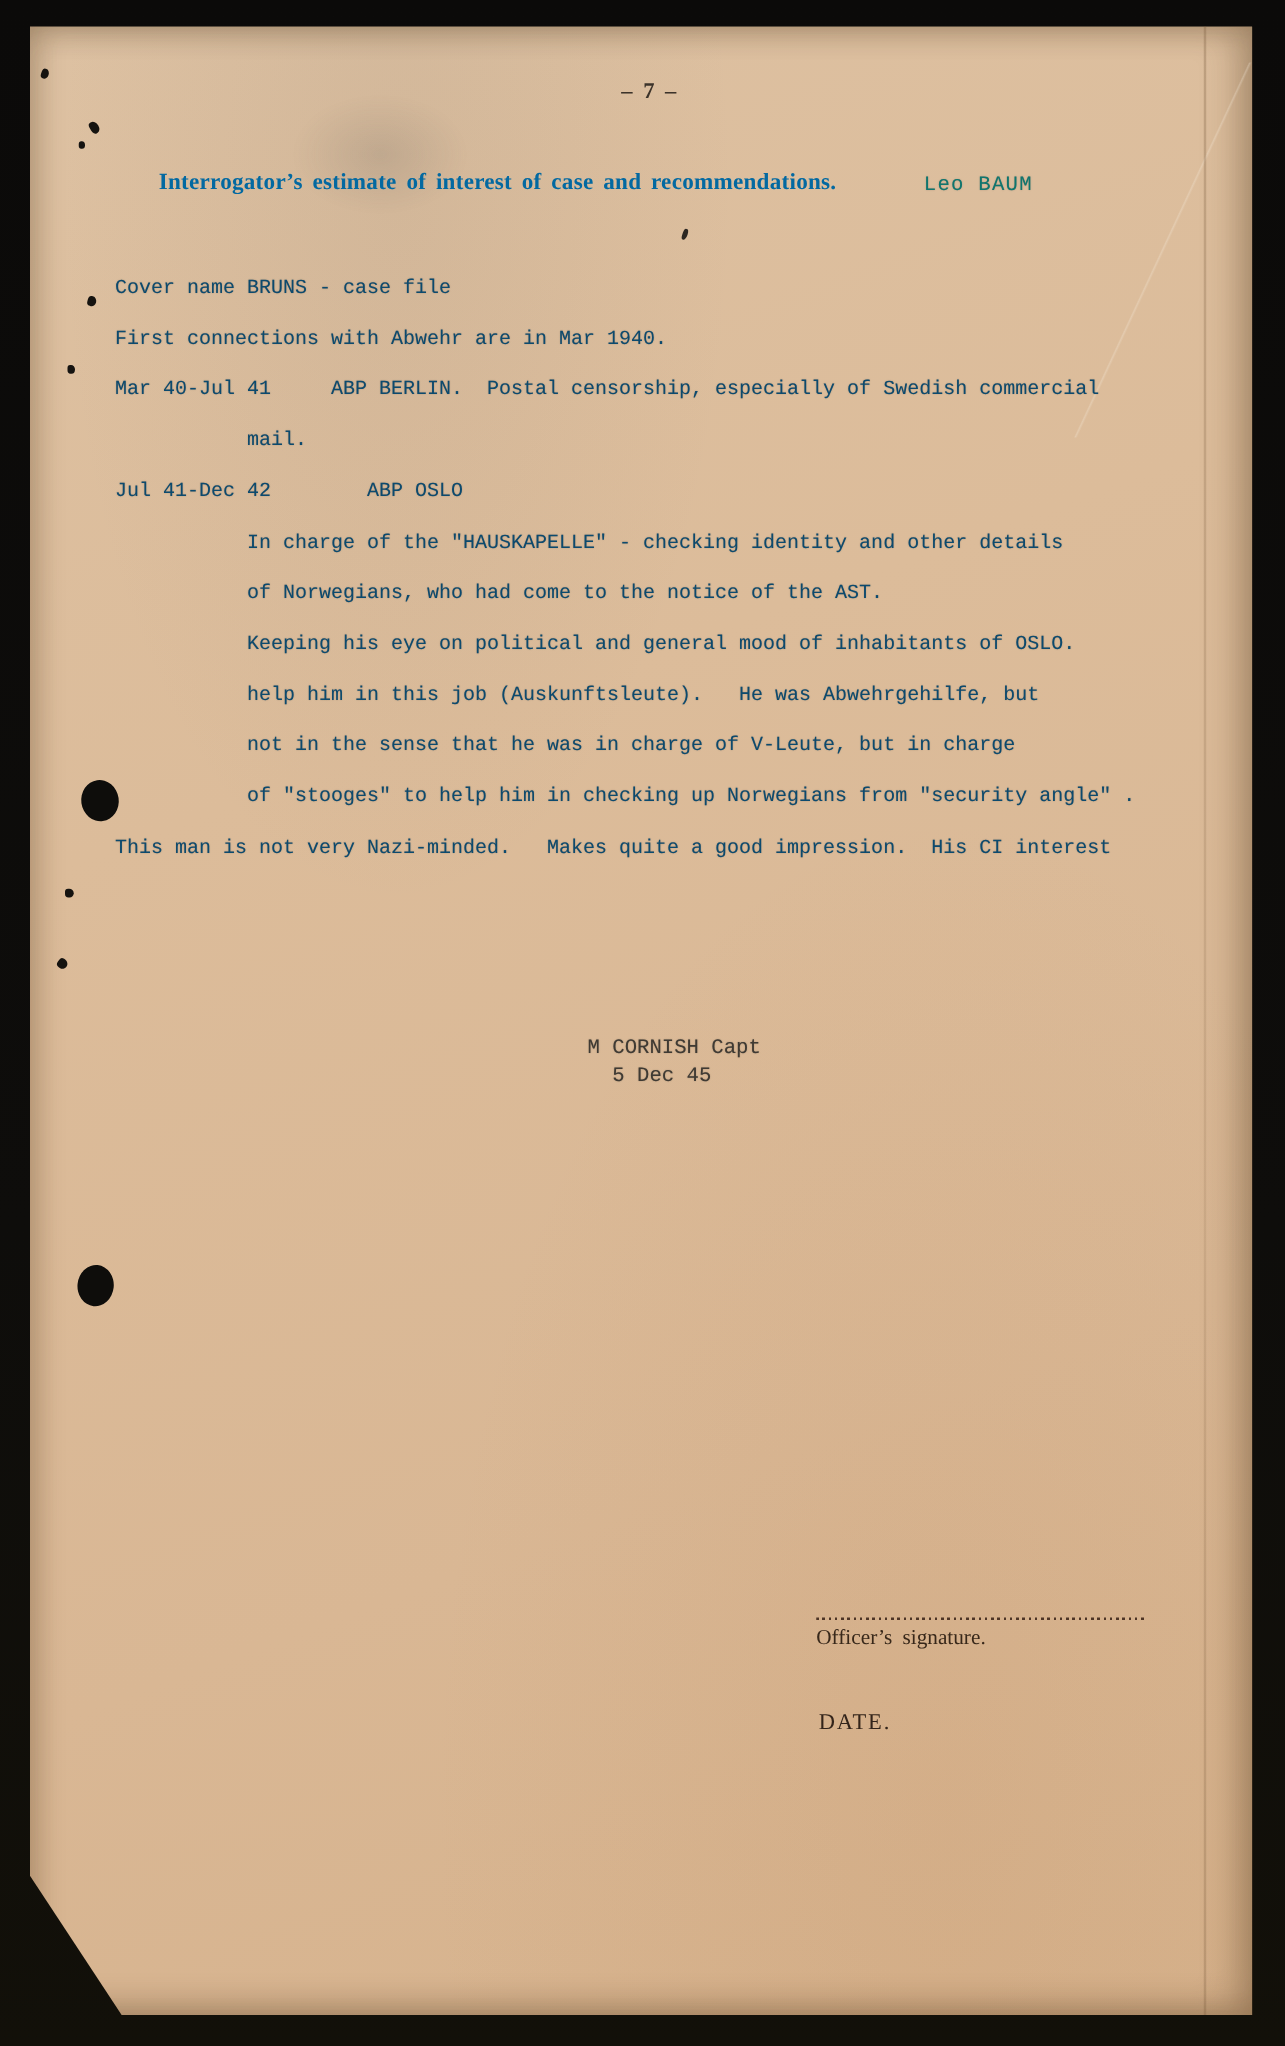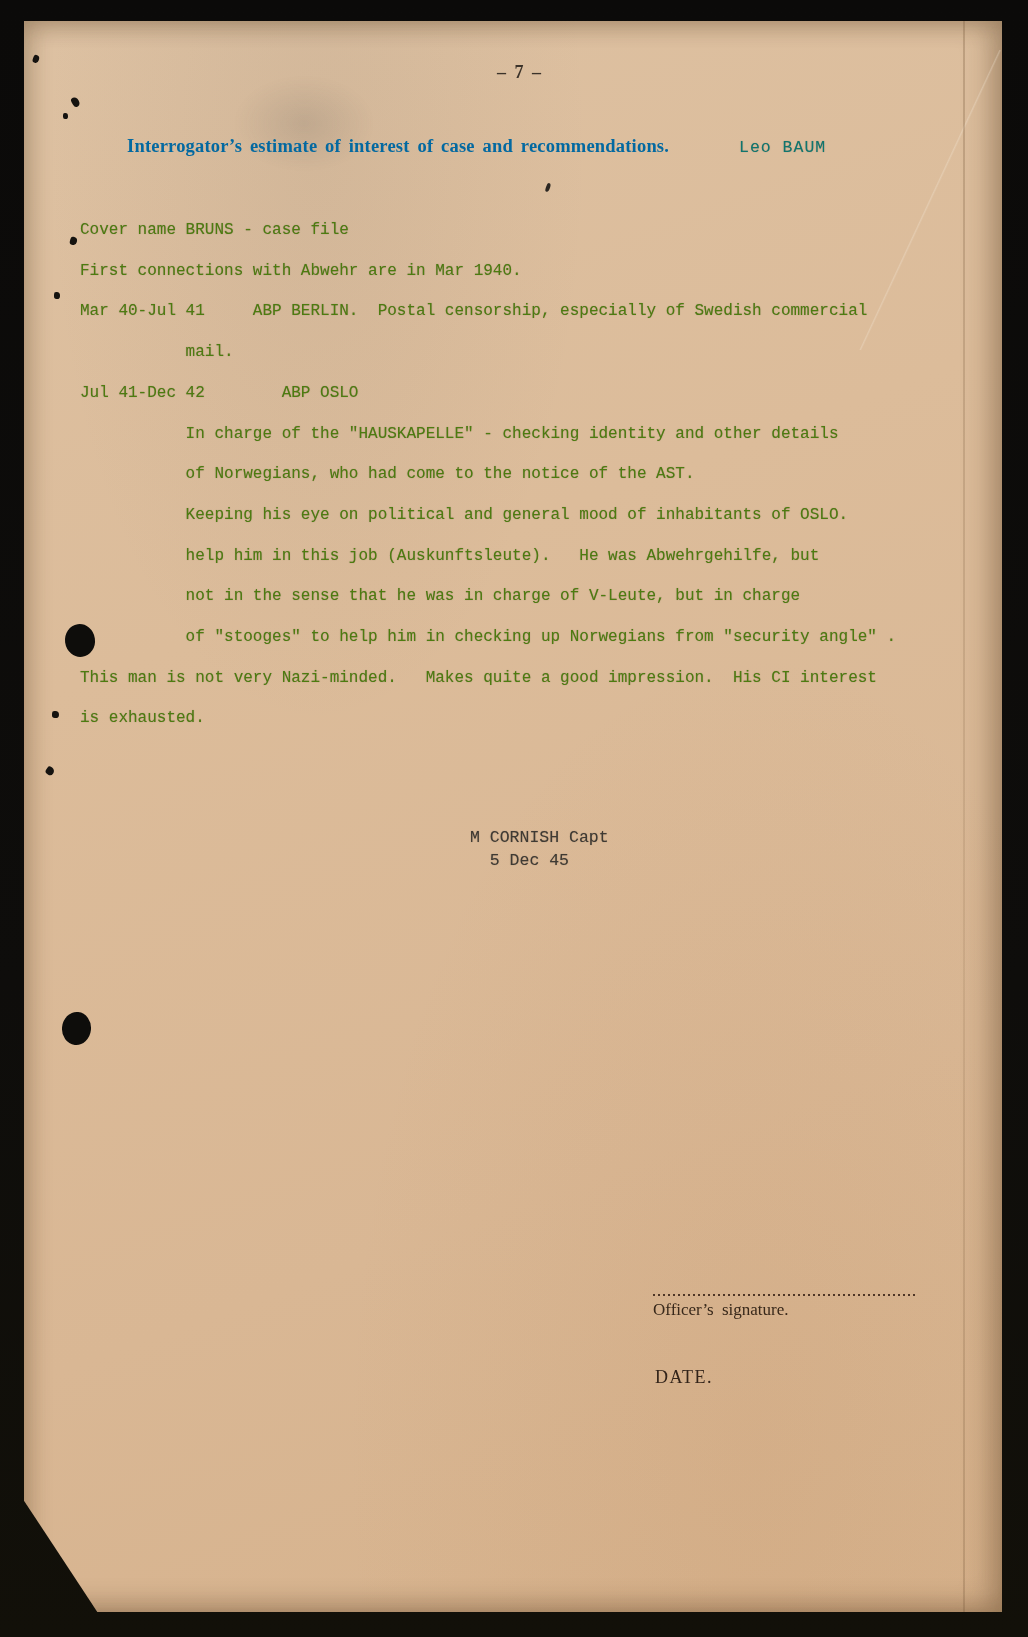--- a/index.html
+++ b/index.html
@@ -43,22 +43,22 @@
     position:absolute;left:127px;top:136px;
     font:bold 18.5px "Liberation Serif",serif;color:#0369a1;word-spacing:3px;letter-spacing:0.2px;
   }
   .interrogator-name{
     position:absolute;left:719px;top:138px;
     font:16.5px "Liberation Mono",monospace;color:#0f766e;letter-spacing:1px;
     text-shadow:0 0 1px rgba(86,80,74,0.5);
     margin-left:20px;
   }
   .report-body{
-    position:absolute;left:80px;top:210px;
-    font:16px "Liberation Mono",monospace;line-height:40.7px;color:#4d7c0f;
+    position:absolute;left:92px;top:210px;
+    font:16px "Liberation Mono",monospace;line-height:40.7px;color:#0c4a6e;
     text-shadow:0 0 1px rgba(68,63,56,0.45);
   }
   .report-body div{white-space:pre;}
   .signature-block{
     position:absolute;left:470px;top:826px;
     font:16.5px "Liberation Mono",monospace;line-height:23px;color:#3f3a33;
     text-shadow:0 0 1px rgba(63,58,51,0.45);
   }
   .signature-block div{white-space:pre;}
   .sig-line{
@@ -107,21 +107,20 @@
     <div>Mar 40-Jul 41     ABP BERLIN.  Postal censorship, especially of Swedish commercial</div>
     <div>           mail.</div>
     <div>Jul 41-Dec 42        ABP OSLO</div>
     <div>           In charge of the "HAUSKAPELLE" - checking identity and other details</div>
     <div>           of Norwegians, who had come to the notice of the AST.</div>
     <div>           Keeping his eye on political and general mood of inhabitants of OSLO.</div>
     <div>           help him in this job (Auskunftsleute).   He was Abwehrgehilfe, but</div>
     <div>           not in the sense that he was in charge of V-Leute, but in charge</div>
     <div>           of "stooges" to help him in checking up Norwegians from "security angle" .</div>
     <div>This man is not very Nazi-minded.   Makes quite a good impression.  His CI interest</div>
-    <div>is exhausted.</div>
   </div>
 
 <div class="signature-block">
   <div>M CORNISH Capt</div>
   <div>  5 Dec 45</div>
 </div>
 
 <div class="sig-line"></div>
 <div class="sig-label">Officer’s signature.</div>
 <div class="date-label">DATE.</div>

